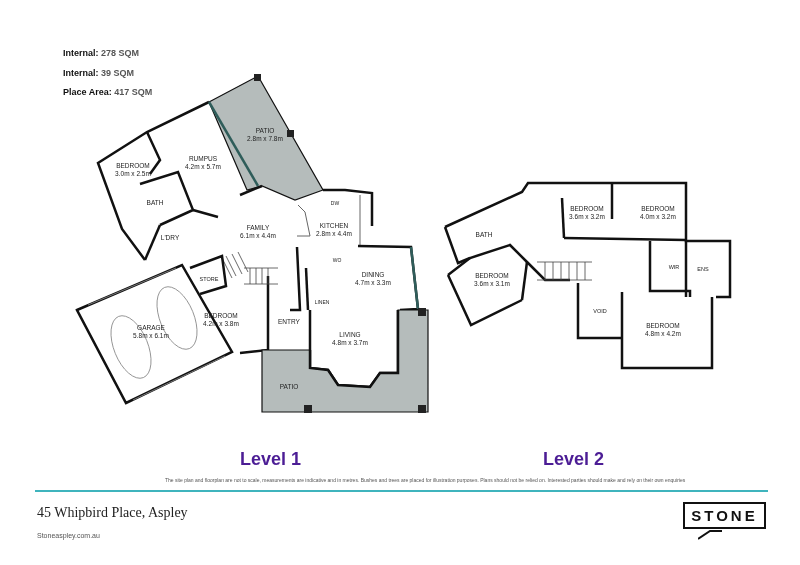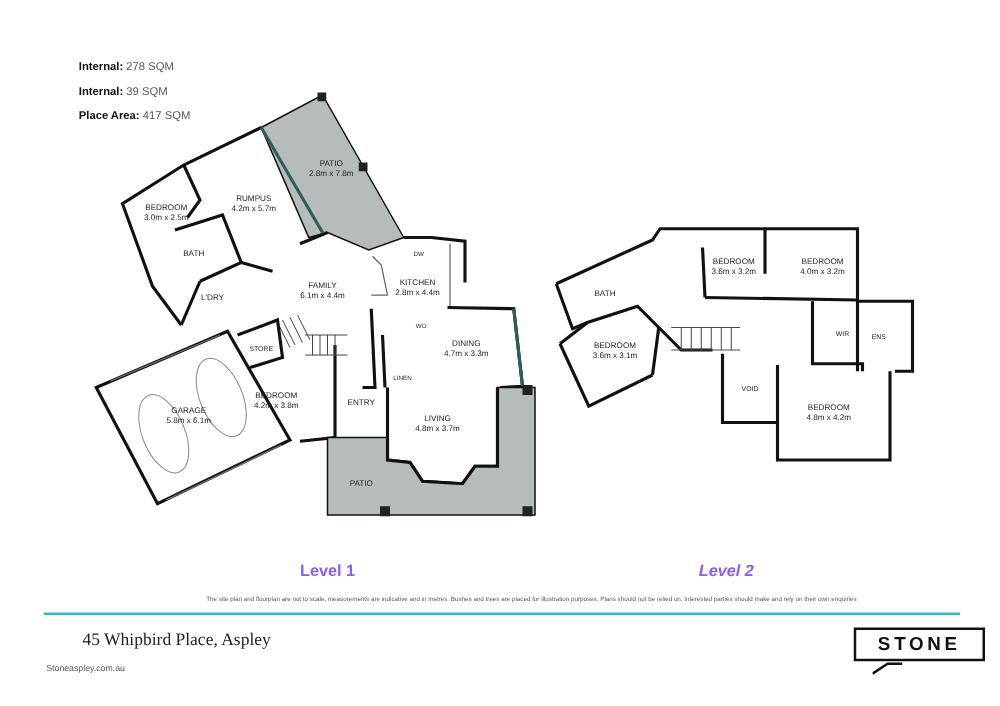--- a/index.html
+++ b/index.html
@@ -1,26 +1,26 @@
 <!DOCTYPE html>
 <html><head>
 <meta charset="utf-8">
 <style>
   html,body{margin:0;padding:0;background:#fff;}
   body{width:800px;height:565px;position:relative;overflow:hidden;font-family:"Liberation Sans",sans-serif;color:#222;}
   .areas{position:absolute;left:47px;top:44px;font-size:9px;line-height:19.5px;color:#333;}
   .areas b{font-weight:bold;color:#111;padding-left:16px;}
-  .areas .val{font-weight:normal;color:#555;margin-top:32px;}
+  .areas .val{font-weight:bold;color:#555;margin-top:32px;}
   svg.plan{position:absolute;left:0;top:0;}
-  .lvl{position:absolute;top:449px;font-size:13px;font-weight:bold;color:#8b5cf6;}
+  .lvl{position:absolute;top:449px;font-size:18px;font-weight:bold;color:#4c1d95;}
   .disclaimer{position:absolute;left:165px;top:477px;width:600px;font-size:5px;color:#555;white-space:nowrap;}
   .rule{position:absolute;left:35px;top:490px;width:733px;height:2px;background:#3fb4bd;}
-  .addr{position:absolute;left:37px;top:505px;font-family:"Liberation Serif",serif;font-size:14px;color:#222;margin-left:29px;}
+  .addr{position:absolute;left:37px;top:505px;font-family:"Liberation Serif",serif;font-size:14px;color:#222;}
   .web{position:absolute;left:37px;top:532px;font-size:7px;color:#555;}
-  .logo{position:absolute;left:683px;top:502px;width:105px;height:27px;border:2px solid #111;box-sizing:border-box;font-weight:bold;font-size:15px;letter-spacing:3px;text-align:center;line-height:23px;color:#111;}
+  .logo{position:absolute;left:683px;top:502px;width:83px;height:27px;border:2px solid #111;box-sizing:border-box;font-weight:bold;font-size:15px;letter-spacing:3px;text-align:center;line-height:23px;color:#111;}
   .logo-tail{position:absolute;left:698px;top:528px;width:24px;height:12px;}
   svg text{font-family:"Liberation Sans",sans-serif;}
 </style>
 </head>
 <body>
 
 <div class="areas">
   <div><b>Internal:</b> <span class="val">278 SQM</span></div>
   <div><b>Internal:</b> <span class="val">39 SQM</span></div>
   <div><b>Place Area:</b> <span class="val">417 SQM</span></div>
@@ -147,21 +147,21 @@
       <text x="492" y="286">3.6m x 3.1m</text>
     <text x="674" y="269" font-size="5.5">WIR</text>
     <text x="703" y="271" font-size="5.5">ENS</text>
     <text x="600" y="313" font-size="5.5">VOID</text>
     <text x="663" y="328">BEDROOM</text>
       <text x="663" y="336">4.8m x 4.2m</text>
   </g>
 </svg>
 
 <div class="lvl" style="left:240px;">Level 1</div>
-<div class="lvl" style="left:559px;font-style:italic;">Level 2</div>
+<div class="lvl" style="left:543px;">Level 2</div>
 
 <div class="disclaimer">The site plan and floorplan are not to scale, measurements are indicative and in metres. Bushes and trees are placed for illustration purposes. Plans should not be relied on. Interested parties should make and rely on their own enquiries</div>
 <div class="rule"></div>
 <div class="addr">45 Whipbird Place, Aspley</div>
 <div class="web">Stoneaspley.com.au</div>
 <div class="logo">STONE</div>
 <svg class="logo-tail" viewBox="0 0 24 12">
     <polyline points="0,11 12,3 24,3" stroke="#111" stroke-width="2" fill="none"></polyline>
   </svg>
 

